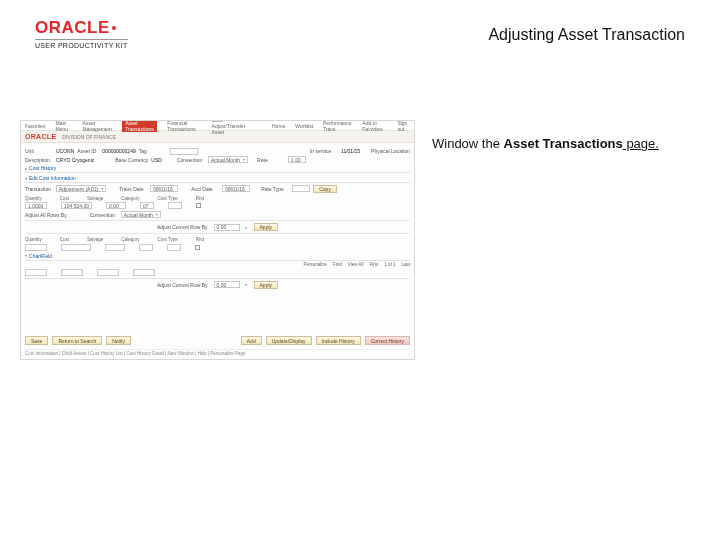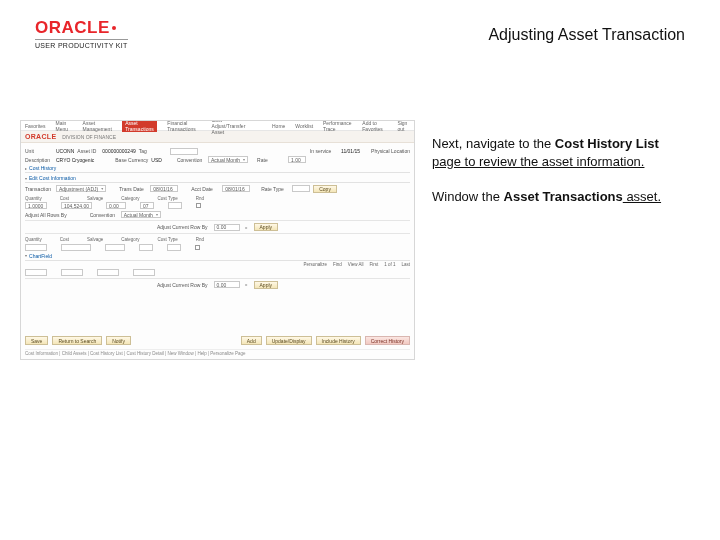--- a/index.html
+++ b/index.html
@@ -58,24 +58,21 @@
   <div class="oracle">
     <span class="word">ORACLE</span>
     <span class="disc"></span>
   </div>
   <div class="upk">USER PRODUCTIVITY KIT</div>
 </div>
 <div class="doc-title">Adjusting Asset Transaction</div>
 
 <div class="instr">
   <p>
-    <span>Next, navigate to the </span><b>Cost History List</b><span class="u"> page to review the asset information.</span>
-  </p>
-  <p>
-    <span>Window the </span><b>Asset Transactions</b><span class="u"> asset.</span>
+    <span>Window the </span><b>Asset Transactions</b><span class="u"> page.</span>
   </p>
 </div>
 
 <div class="shot">
   <div class="topnav">
     <span>Favorites</span>
     <span>Main Menu</span>
     <span>Asset Management</span>
     <span class="active">Asset Transactions</span>
     <span>Financial Transactions</span>

